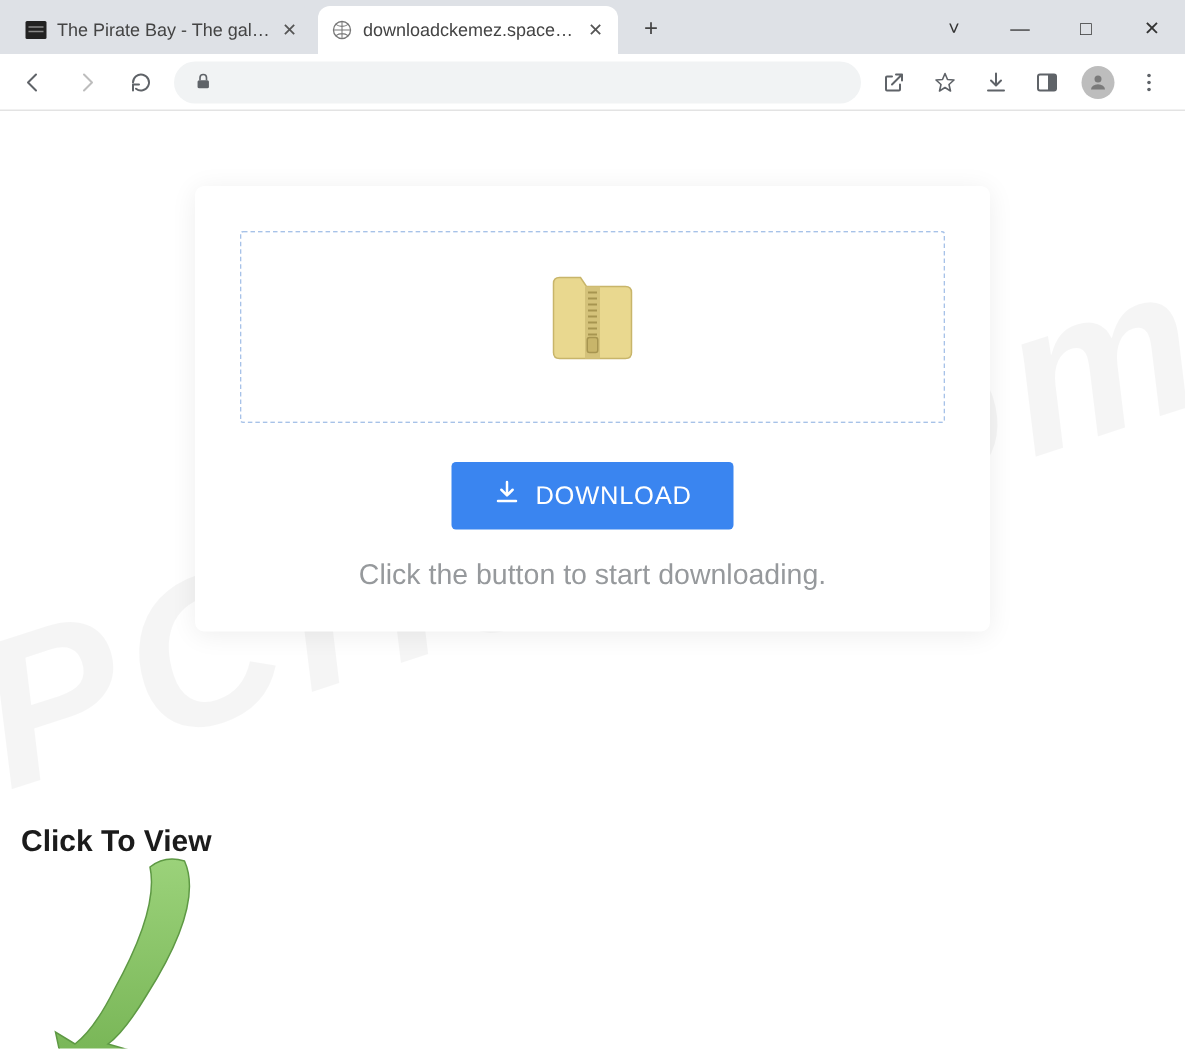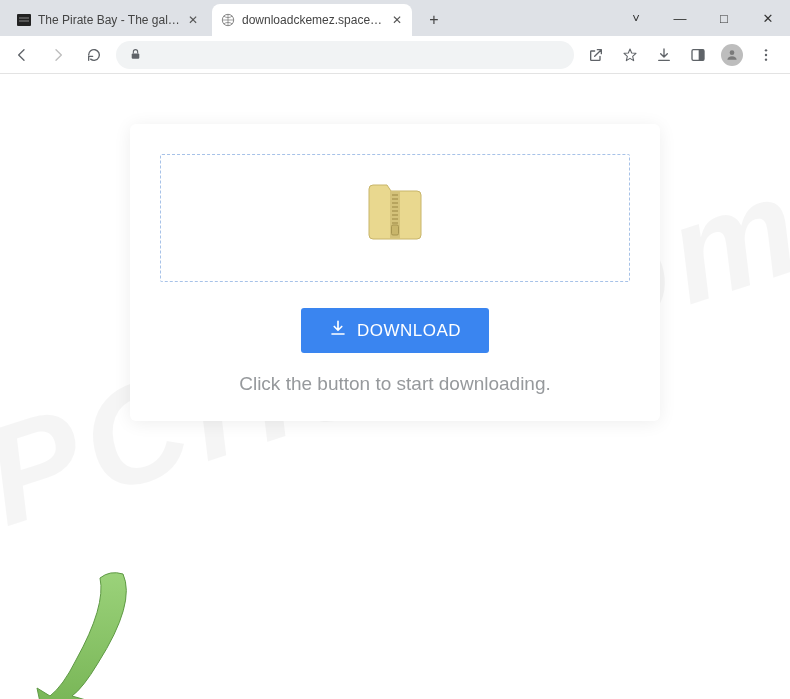--- a/index.html
+++ b/index.html
@@ -294,20 +294,21 @@
             <path d="M12 3 v11 M7 10 l5 5 l5 -5" stroke="#fff" stroke-width="2.2" fill="none" stroke-linecap="round" stroke-linejoin="round"></path>
             <path d="M4 20 h16" stroke="#fff" stroke-width="2.2" stroke-linecap="round"></path>
           </svg>
       </span>
       <span>DOWNLOAD</span>
     </button>
 
     <div class="hint">Click the button to start downloading.</div>
   </div>
 
+  <div class="ctv-label">Click To View</div>
   <div class="arrow-wrap">
     <svg viewBox="0 0 110 180" width="110" height="180">
       <defs>
         <linearGradient id="g1" x1="0" y1="0" x2="0" y2="1">
           <stop offset="0" stop-color="#9bd27a"></stop>
           <stop offset="1" stop-color="#6fae4d"></stop>
         </linearGradient>
       </defs>
       <path d="M95 6
                Q108 35 70 95

